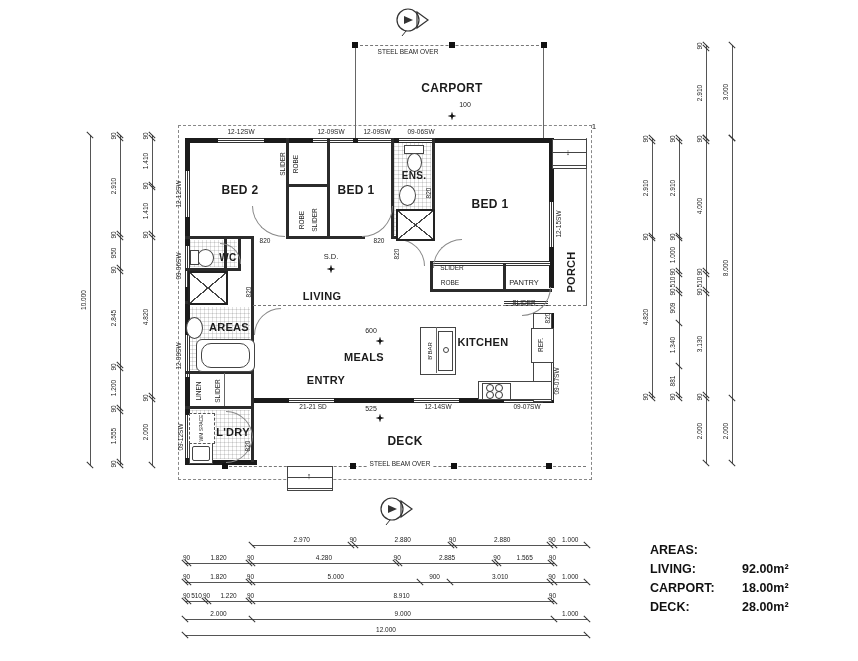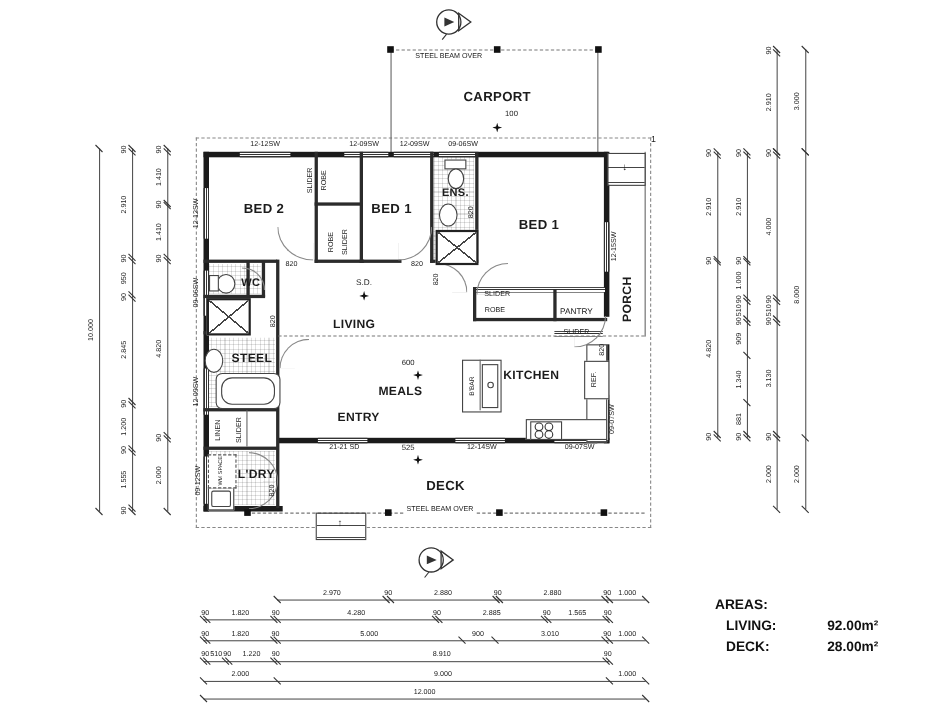--- a/index.html
+++ b/index.html
@@ -32,21 +32,21 @@
   .burner{position:absolute;width:6px;height:6px;border:1px solid #333;border-radius:50%;background:#fff;}
   .steps{position:absolute;border:1px solid #444;background:#fff;}
   .lbl{position:absolute;white-space:nowrap;color:#1c1c1c;transform:translate(-50%,-50%);line-height:1;}
   .lbl.v{transform:translate(-50%,-50%) rotate(-90deg);}
   .lbl.b{font-weight:bold;letter-spacing:.3px;}
   .lbl.bgw{background:#fff;padding:0 2px;}
   .dimline{position:absolute;background:#555;}
   .tick{position:absolute;width:9px;height:1px;background:#333;transform:translate(-50%,-50%) rotate(45deg);}
   .areas{position:absolute;font-size:12.5px;font-weight:bold;color:#111;}
   .arow{display:flex;height:19px;align-items:center;}
-  .al{width:92px;margin-left:10px;}
+  .al{width:92px;}
   .arow.total{border-bottom:2px solid #111;}
 </style>
 </head>
 <body>
 
 <div id="stage">
 
   <div class="dashrect" style="left:178px;top:125px;width:412px;height:353px"></div>
 
   <div class="dash-h" style="left:355px;top:45px;width:189px"></div>
@@ -173,31 +173,35 @@
 
   <div class="areas" style="left:650px;top:540px;width:200px">
     <div class="arow">
         <span>AREAS:</span>
       </div>
     <div class="arow">
       <span class="al">LIVING:</span>
       <span class="av">92.00m²</span>
       </div>
     <div class="arow">
+      <span class="al">CARPORT:</span>
+      <span class="av">18.00m²</span>
+      </div>
+    <div class="arow">
       <span class="al">DECK:</span>
       <span class="av">28.00m²</span>
       </div>
   </div>
 
 <div class="lbl b" style="left: 240px; top: 190px; font-size: 12px;">BED 2</div>
     <div class="lbl b" style="left: 356px; top: 190px; font-size: 12px;">BED 1</div>
     <div class="lbl b" style="left: 490px; top: 204px; font-size: 12px;">BED 1</div>
     <div class="lbl b" style="left: 414px; top: 176px; font-size: 10px;">ENS.</div>
     <div class="lbl b" style="left: 228px; top: 258px; font-size: 10px;">WC</div>
-    <div class="lbl b" style="left: 229px; top: 327px; font-size: 11px;">STEEL</div>
+    <div class="lbl b" style="left: 229px; top: 327px; font-size: 11px;">AREAS</div>
     <div class="lbl b" style="left: 233px; top: 432px; font-size: 11px;">L'DRY</div>
     <div class="lbl b" style="left: 322px; top: 296px; font-size: 11px;">LIVING</div>
     <div class="lbl b" style="left: 364px; top: 357px; font-size: 11px;">MEALS</div>
     <div class="lbl b" style="left: 483px; top: 342px; font-size: 11px;">KITCHEN</div>
     <div class="lbl b" style="left: 326px; top: 380px; font-size: 11px;">ENTRY</div>
     <div class="lbl b" style="left: 405px; top: 441px; font-size: 12px;">DECK</div>
     <div class="lbl b" style="left: 452px; top: 88px; font-size: 12px;">CARPORT</div>
     <div class="lbl v b" style="left: 571px; top: 272px; font-size: 11px;">PORCH</div>
     <div class="lbl v" style="left: 283px; top: 164px; font-size: 6.5px;">SLIDER</div>
     <div class="lbl v" style="left: 296px; top: 164px; font-size: 6.5px;">ROBE</div>

